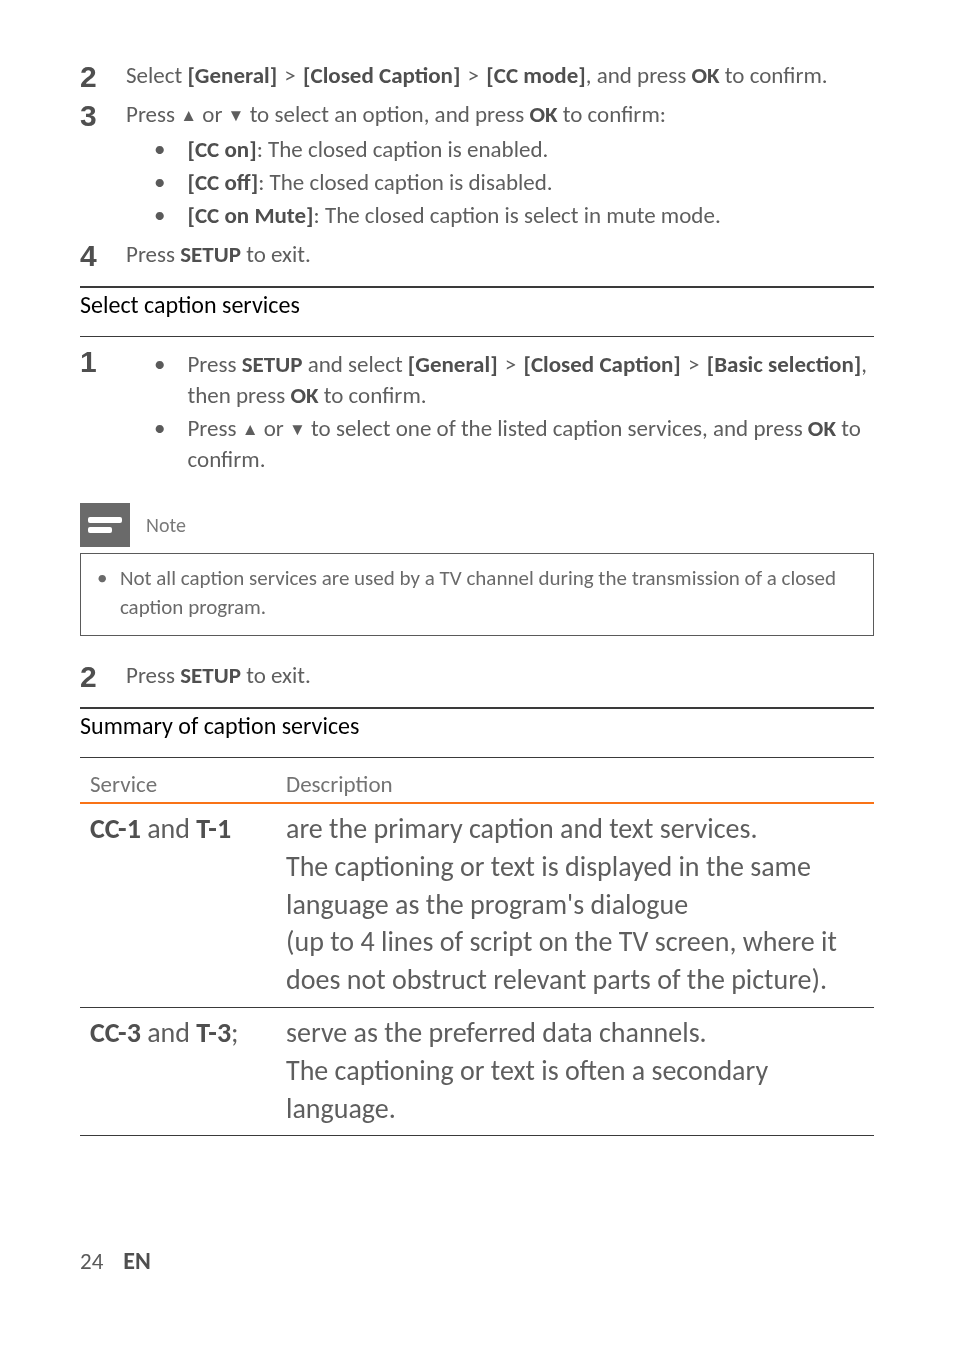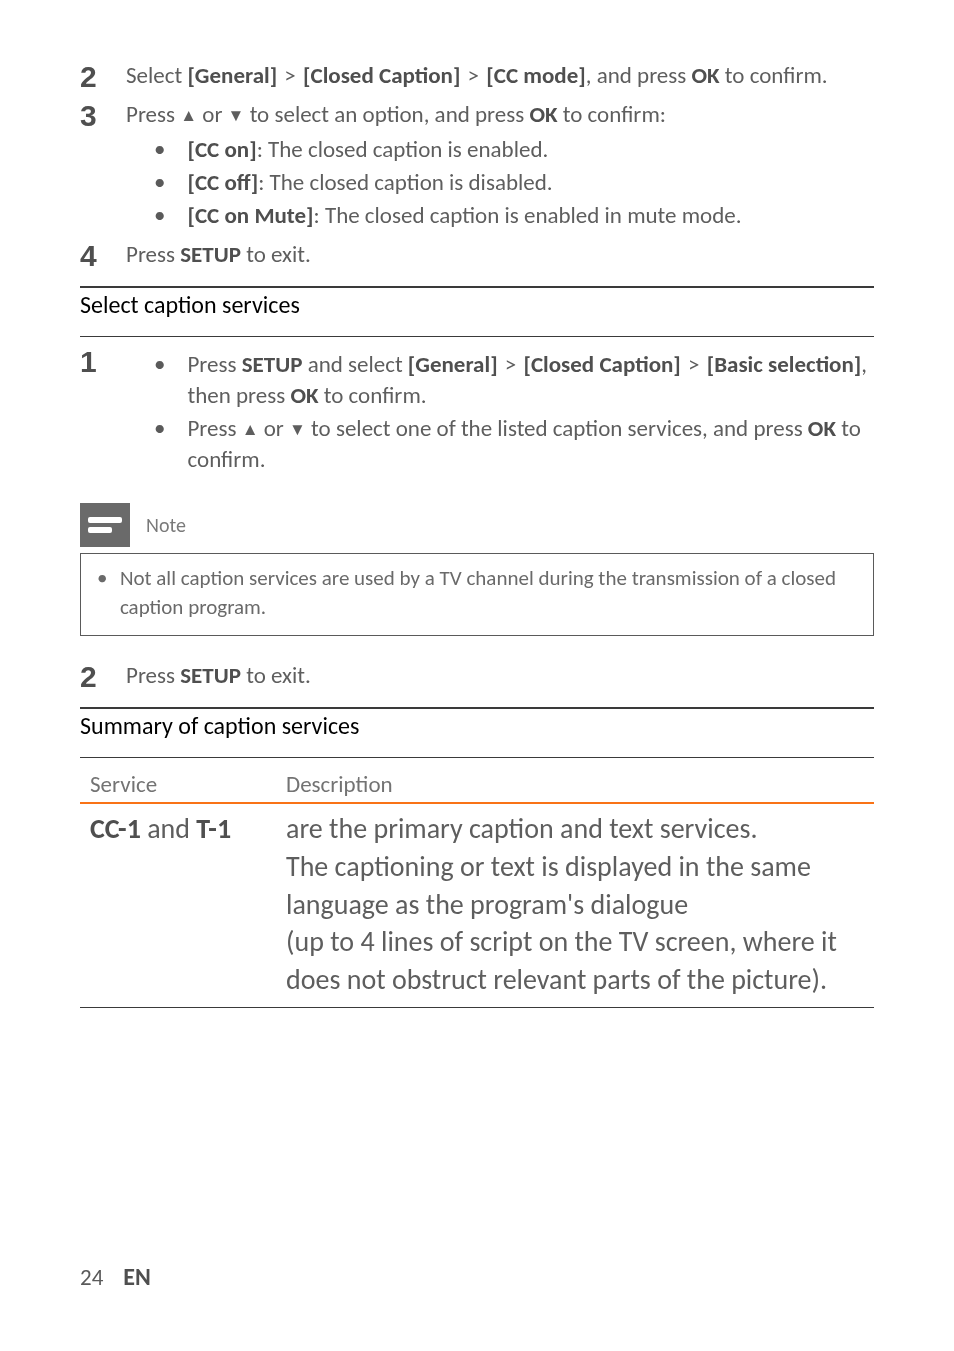--- a/index.html
+++ b/index.html
@@ -133,21 +133,21 @@
       font-size: 28px;
       line-height: 1.35;
       color: #5e5e5e;
       padding: 6px 6px 8px 6px;
       vertical-align: top;
       border-bottom: 1.5px solid #3a3a3a;
     }
     .svc-col { width: 200px; padding-left: 10px !important; }
     .footer {
       position: absolute;
-      bottom: 60px;
+      bottom: 76px;
       left: 80px;
       display: flex;
       align-items: baseline;
       gap: 20px;
     }
     .page-num { font-size: 23px; color: #5a5a5a; }
     .lang { font-size: 24px; font-weight: 700; color: #4f4f4f; }
     .tri-up, .tri-down { font-size: 17px; vertical-align: 1px; }
     .gt { padding: 0 2px; }
   </style>
@@ -171,21 +171,21 @@
         <li class="sub-bullet">
           <span class="bullet-dot">•</span>
           <span class="bullet-body"><span class="bracket">[CC on]</span><span>: The closed caption is enabled.</span></span>
         </li>
         <li class="sub-bullet">
           <span class="bullet-dot">•</span>
           <span class="bullet-body"><span class="bracket">[CC off]</span><span>: The closed caption is disabled.</span></span>
         </li>
         <li class="sub-bullet">
           <span class="bullet-dot">•</span>
-          <span class="bullet-body"><span class="bracket">[CC on Mute]</span><span>: The closed caption is enabled in mute mode.</span></span>
+          <span class="bullet-body"><span class="bracket">[CC on Mute]</span><span>: The closed caption is select in mute mode.</span></span>
         </li>
       </ul>
     </div>
   </li>
 
   <li class="step-item">
     <span class="step-num">4</span>
     <div class="step-body">
       <span>Press </span><span class="bold">SETUP</span><span> to exit.</span>
     </div>
@@ -256,19 +256,26 @@
   </thead>
   <tbody>
     <tr>
       <td class="svc-col">
         <span class="bold">CC-1</span><span> and </span><span class="bold">T-1</span>
       </td>
       <td style="white-space: pre-line;"><span>are the primary caption and text services.
 The captioning or text is displayed in the same language as the program's dialogue
 (up to 4 lines of script on the TV screen, where it does not obstruct relevant parts of the picture).</span></td>
     </tr>
+    <tr>
+      <td class="svc-col">
+        <span class="bold">CC-3</span><span> and </span><span class="bold">T-3</span><span>;</span>
+      </td>
+      <td style="white-space: pre-line;"><span>serve as the preferred data channels.
+The captioning or text is often a secondary language.</span></td>
+    </tr>
   </tbody>
 </table>
 
 <div class="footer">
   <span class="page-num">24</span>
   <span class="lang">EN</span>
 </div>
 
 </body></html>

